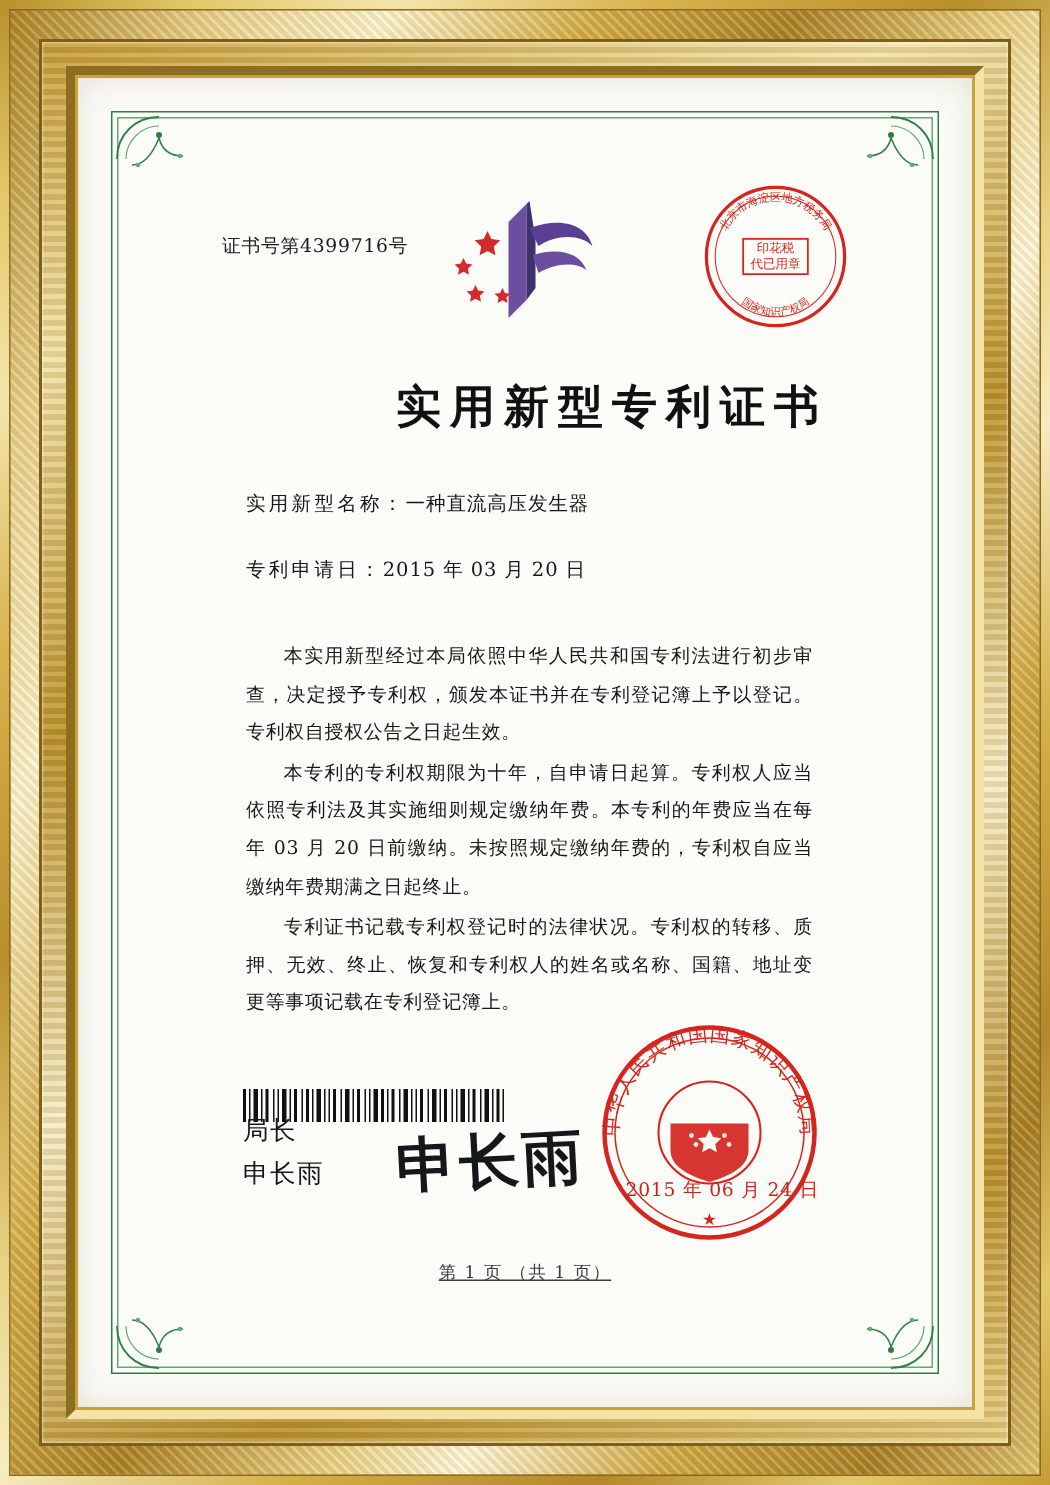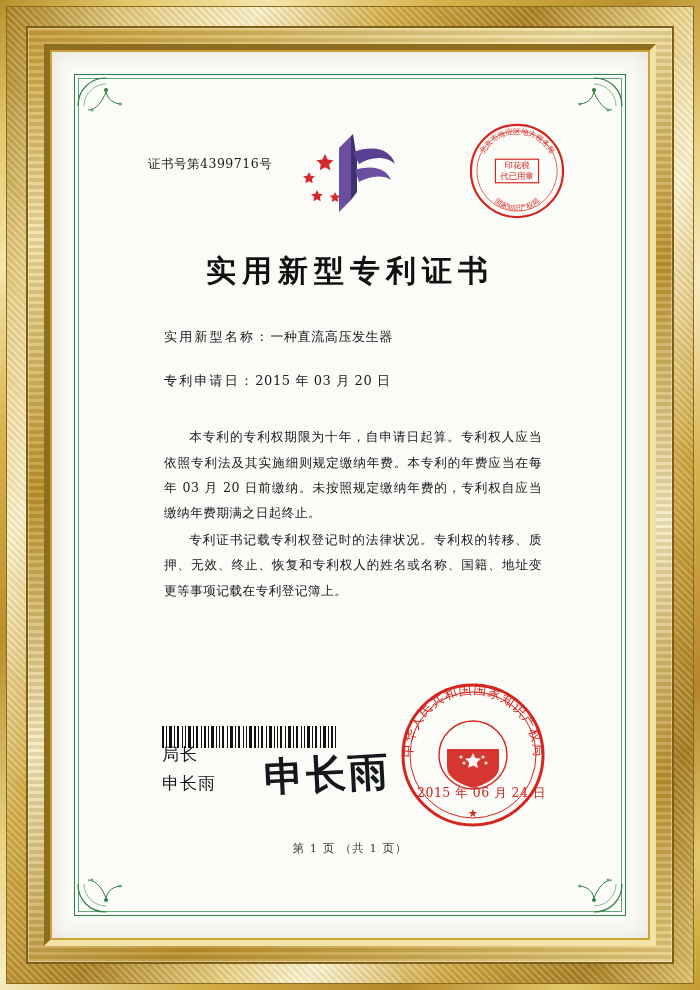--- a/index.html
+++ b/index.html
@@ -104,21 +104,21 @@
     display: flex;
     justify-content: center;
   }
   .seal-top {
     position: absolute;
     top: 18px;
     right: 30px;
     width: 98px; height: 98px;
   }
   .title {
-    text-align: center;
+    text-align: right;
     font-size: 30px;
     font-weight: bold;
     letter-spacing: 6px;
     color: #111;
     margin: 78px 0 0 0;
     font-family: "DejaVu Serif", serif;
   }
   .fields {
     margin-top: 36px;
     padding-left: 16px;
@@ -186,20 +186,21 @@
     letter-spacing: 0.5px;
   }
   .page-foot {
     position: absolute;
     left: 0; right: 0;
     bottom: 30px;
     text-align: center;
     font-size: 11.5px;
     color: #3a3a3a;
     letter-spacing: 1px;
+    text-decoration: underline;
   }
 </style>
 </head>
 <body>
 
 <div class="certificate">
   <div class="frame-outer"></div>
   <div class="frame-mid"></div>
   <div class="frame-inner-bevel"></div>
 
@@ -289,20 +290,21 @@
       <div class="fields">
         <div class="field-row">
           <span class="field-label">实用新型名称：</span><span class="field-value">一种直流高压发生器</span>
         </div>
         <div class="field-row">
           <span class="field-label">专利申请日：</span><span class="field-value">2015 年 03 月 20 日</span>
         </div>
       </div>
 
       <div class="body-text">
+        <p>本实用新型经过本局依照中华人民共和国专利法进行初步审查，决定授予专利权，颁发本证书并在专利登记簿上予以登记。专利权自授权公告之日起生效。</p>
         <p>本专利的专利权期限为十年，自申请日起算。专利权人应当依照专利法及其实施细则规定缴纳年费。本专利的年费应当在每年 03 月 20 日前缴纳。未按照规定缴纳年费的，专利权自应当缴纳年费期满之日起终止。</p>
         <p>专利证书记载专利权登记时的法律状况。专利权的转移、质押、无效、终止、恢复和专利权人的姓名或名称、国籍、地址变更等事项记载在专利登记簿上。</p>
       </div>
 
       <div class="barcode">
         <svg width="176" height="22" viewBox="0 0 176 22" preserveAspectRatio="none">
           <g fill="#111">
             <rect x="0" y="0" width="2" height="22"></rect>
               <rect x="4" y="0" width="1" height="22"></rect>
             <rect x="7" y="0" width="3" height="22"></rect>

